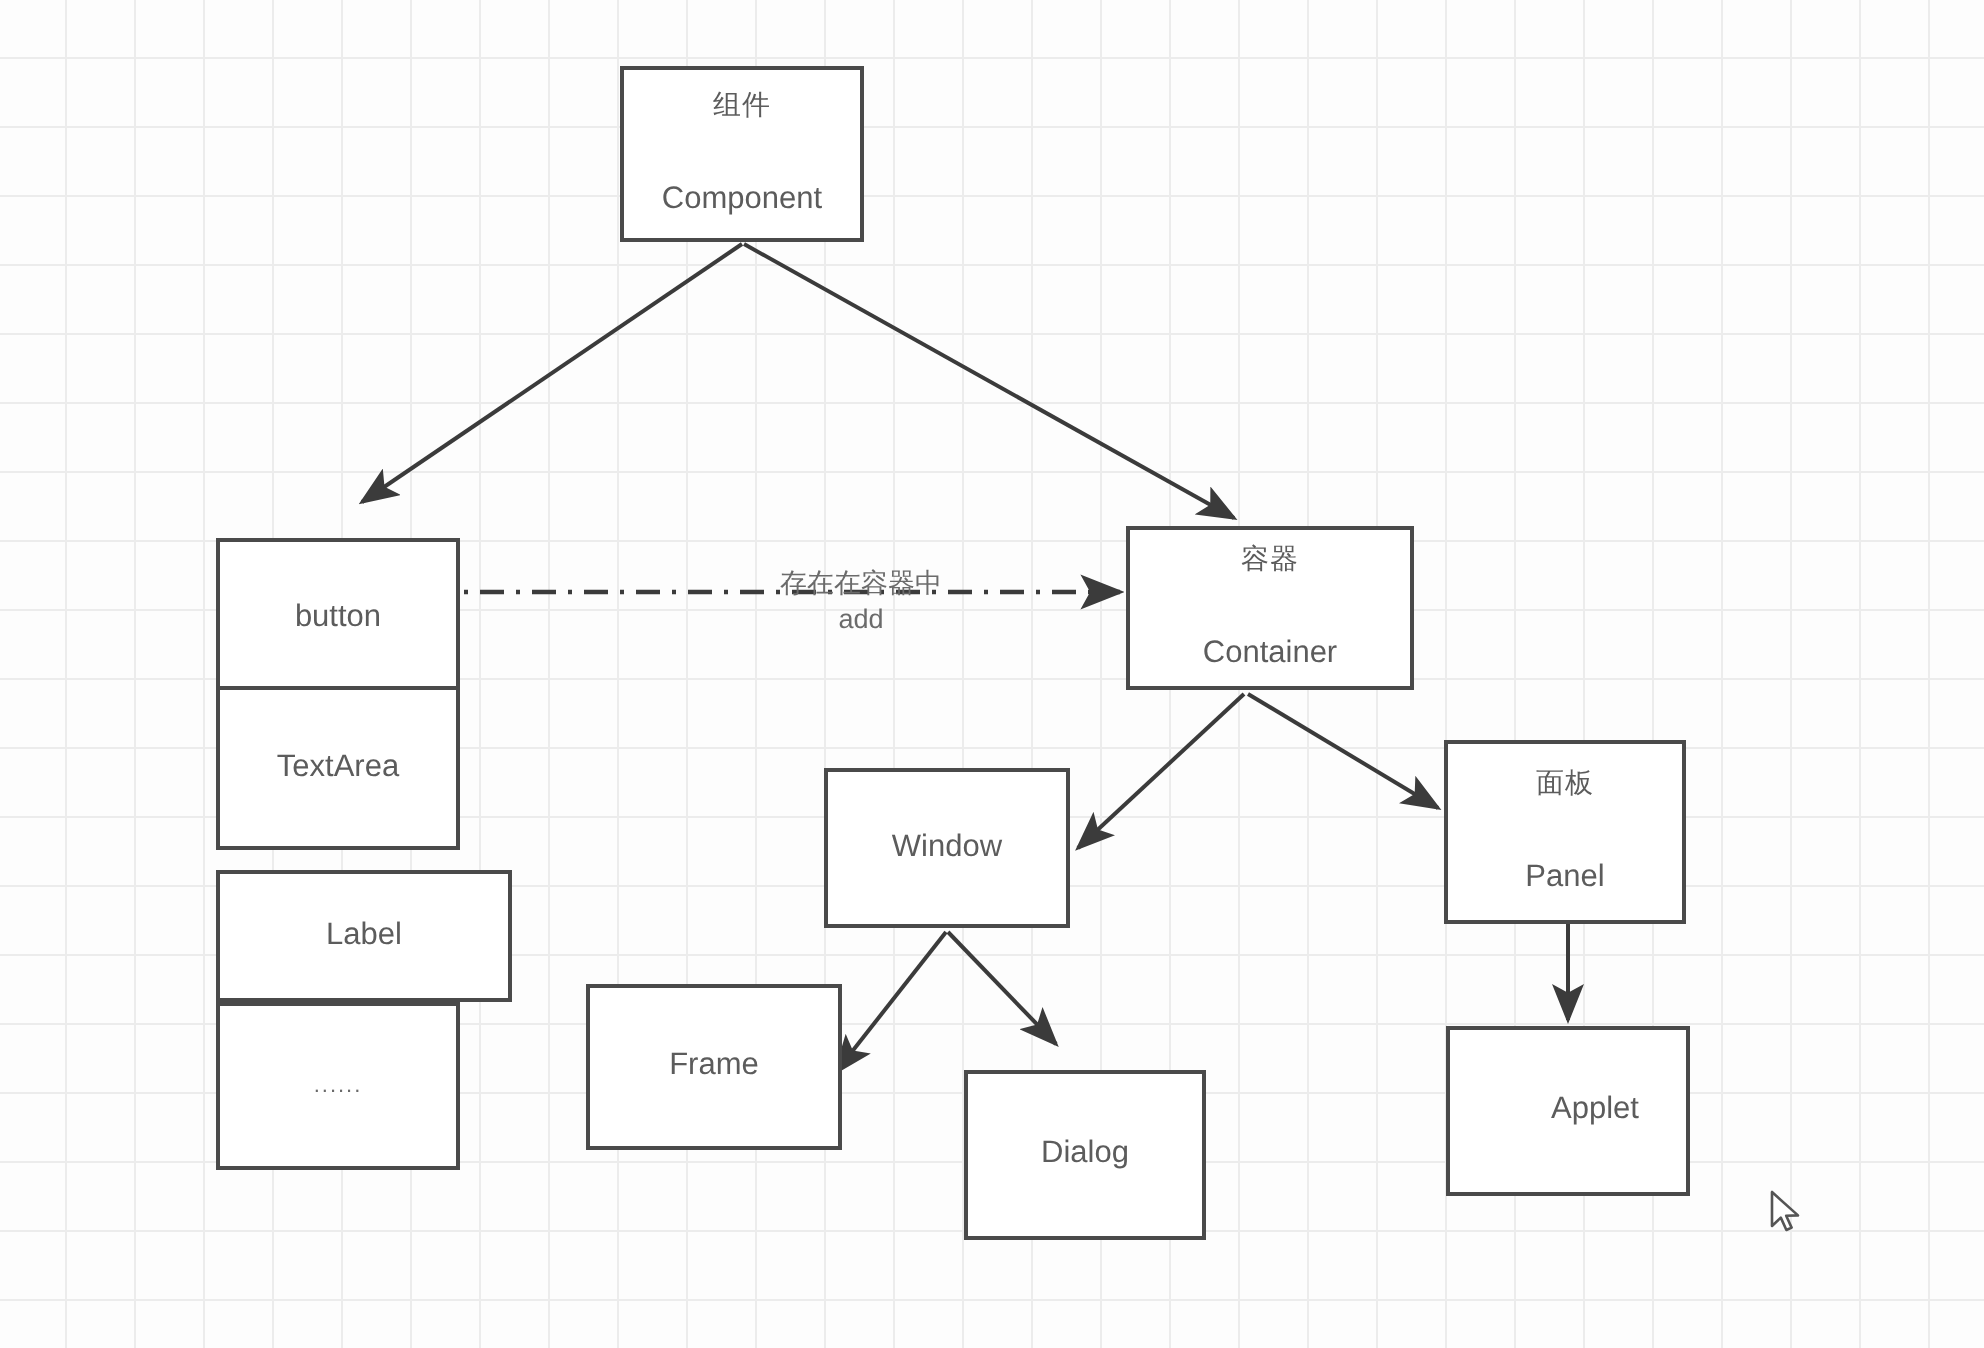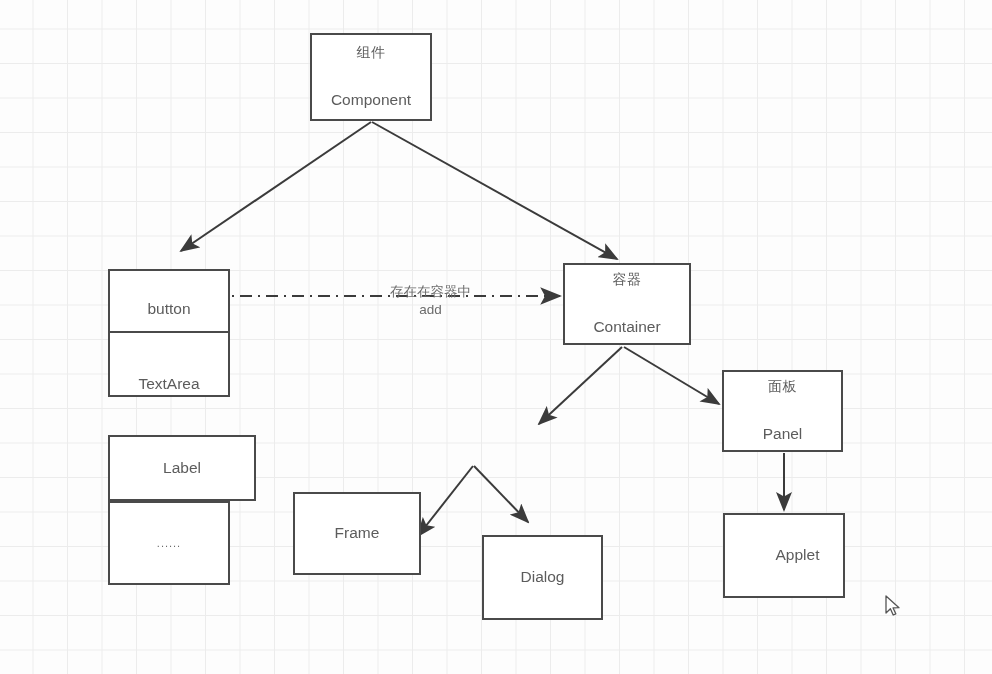--- a/index.html
+++ b/index.html
@@ -123,39 +123,42 @@
 
   <div class="node" style="left:310px; top:33px; width:122px; height:88px;">
     <span class="cn">组件</span>
     <span class="en">Component</span>
   </div>
 
   <div class="node" style="left:108px; top:269px; width:122px; height:81px;">
     <span class="en">button</span>
   </div>
 
-  <div class="node" style="left:108px; top:331px; width:122px; height:66px;justify-content:flex-end;">
+  <div class="node" style="left:108px; top:343px; width:122px; height:82px;">
     <span class="en">TextArea</span>
   </div>
 
   <div class="node" style="left:108px; top:435px; width:148px; height:66px;">
     <span class="en">Label</span>
   </div>
 
   <div class="node dots" style="left:108px; top:501px; width:122px; height:84px;">
     <span class="en">......</span>
   </div>
 
-  <div class="node" style="left:563px; top:263px; width:128px; height:82px;">
+  <div class="node" style="left:563px; top:263px; width:144px; height:82px;">
     <span class="cn">容器</span>
     <span class="en">Container</span>
   </div>
 
+  <div class="node" style="left:412px; top:384px; width:123px; height:80px;">
+    <span class="en">Window</span>
+  </div>
 
-  <div class="node" style="left:722px; top:370px; width:121px; height:82px;">
+  <div class="node" style="left:722px; top:370px; width:121px; height:92px;">
     <span class="cn">面板</span>
     <span class="en">Panel</span>
   </div>
 
   <div class="node" style="left:293px; top:492px; width:128px; height:83px;">
     <span class="en">Frame</span>
   </div>
 
   <div class="node" style="left:482px; top:519px; width:121px; height:85px;margin-top:16px;">
     <span class="en">Dialog</span>

